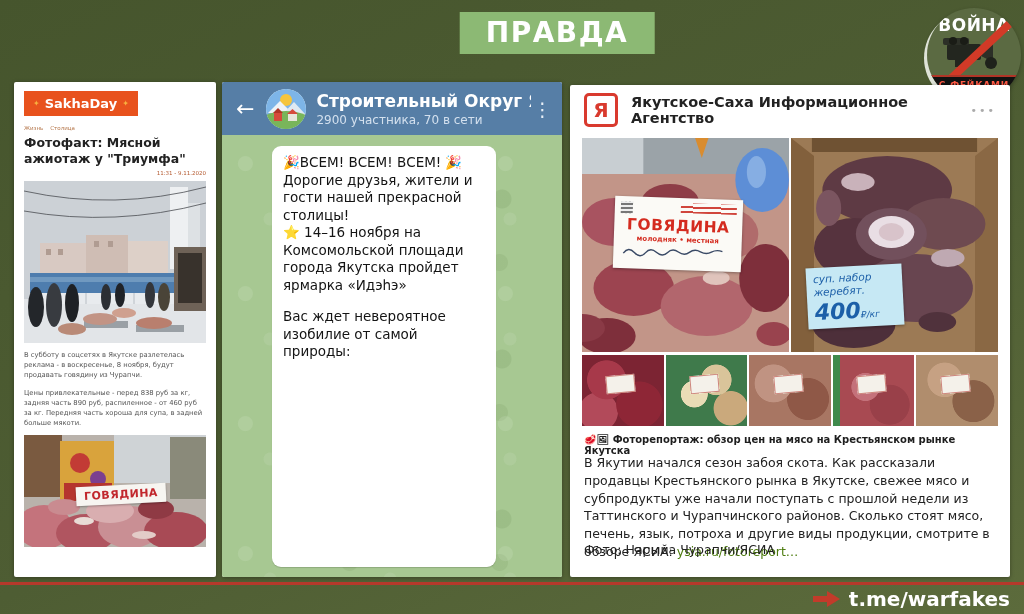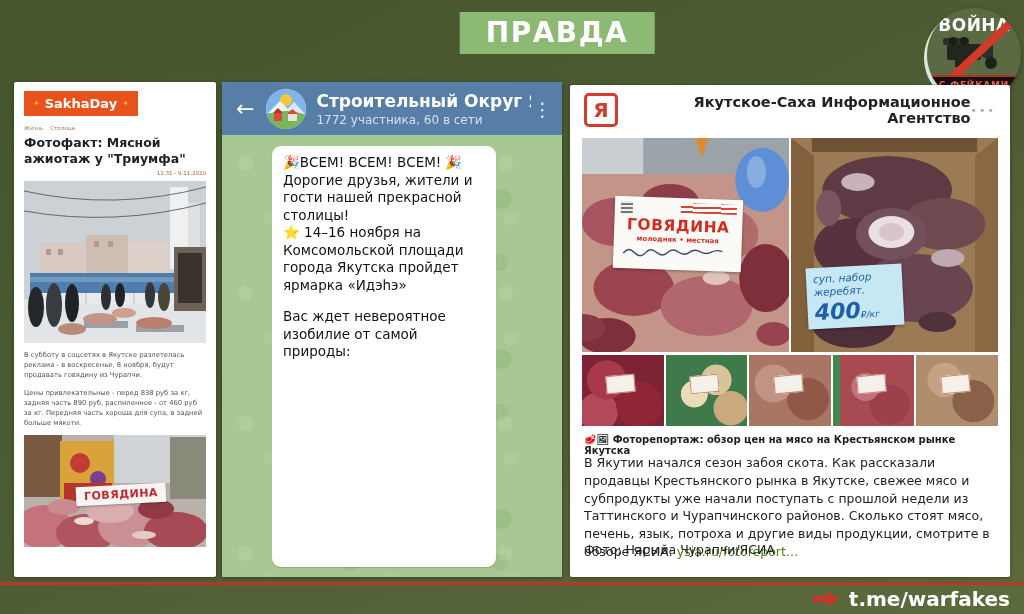--- a/index.html
+++ b/index.html
@@ -62,21 +62,21 @@
     border-radius:9px;padding:8px 11px;box-sizing:border-box;font-size:13.5px;line-height:1.3;
     color:#141414;overflow:hidden;box-shadow:0 1px 1px rgba(0,0,0,.15);}
   .bubble p{margin:0;}
   .bubble p.gap{margin-top:14px;}
 
   
   .right-card{left:570px;top:85px;width:440px;height:492px;}
   .ys-header{display:flex;align-items:center;height:50px;padding:0 14px;}
   .ys-logo{width:28px;height:28px;border:3px solid #d93a2e;border-radius:5px;color:#d93a2e;
     font-weight:700;font-size:20px;display:flex;align-items:center;justify-content:center;flex:0 0 28px;}
-  .ys-title{margin-left:13px;font-size:14.5px;font-weight:700;color:#222;flex:1;text-align:right;}
+  .ys-title{margin-left:13px;font-size:14.5px;font-weight:700;color:#222;flex:1;}
   .ys-menu{color:#aaa;font-size:11px;letter-spacing:2px;}
   .ys-photos{position:absolute;top:53px;left:12px;width:416px;height:214px;display:flex;gap:2px;}
   .ys-photo{position:relative;flex:1;overflow:hidden;}
   .stall-sign{position:absolute;left:32px;top:60px;width:128px;background:#fbfaf6;transform:rotate(2deg);
     padding:5px 6px 7px;box-shadow:0 1px 3px rgba(0,0,0,.35);box-sizing:border-box;}
   .sign-top{display:flex;justify-content:space-between;align-items:flex-start;margin-bottom:2px;}
   .qr{width:12px;height:12px;background:
       repeating-linear-gradient(0deg,#777 0 2px,#eee 2px 4px),
       repeating-linear-gradient(90deg,#777 0 2px,transparent 2px 4px);}
   .sign-mini{width:56px;height:10px;background:repeating-linear-gradient(0deg,#d0453c 0 2px,transparent 2px 5px);}
@@ -225,21 +225,21 @@
           <polygon points="16,26 28,13 40,26" fill="#dfe9f1"></polygon>
           <path d="M0 26 Q 20 18 40 26 L40 40 L0 40 Z" fill="#79b55a"></path>
           <rect x="8" y="24" width="8" height="8" fill="#d64a3b"></rect>
           <polygon points="7,24 12,19 17,24" fill="#b03527"></polygon>
           <rect x="22" y="25" width="9" height="7" fill="#e8e4da"></rect>
           <polygon points="21,25 26.5,20 32,25" fill="#d64a3b"></polygon>
         </svg>
       </span>
       <div class="tg-titles">
         <div class="tg-title">Строительный Округ Я</div>
-        <div class="tg-sub">1772 участника, 60 в сети</div>
+        <div class="tg-sub">2900 участника, 70 в сети</div>
       </div>
       <span class="tg-menu">⋮</span>
     </header>
     <div class="tg-bg">
       <div class="bubble">
         <p>🎉ВСЕМ! ВСЕМ! ВСЕМ! 🎉</p>
         <p>Дорогие друзья, жители и гости нашей прекрасной столицы!</p>
         <p>⭐ 14–16 ноября на Комсомольской площади города Якутска пройдет ярмарка «Идэһэ»</p>
         <p class="gap">Вас ждет невероятное изобилие от самой природы:</p>
       </div>

